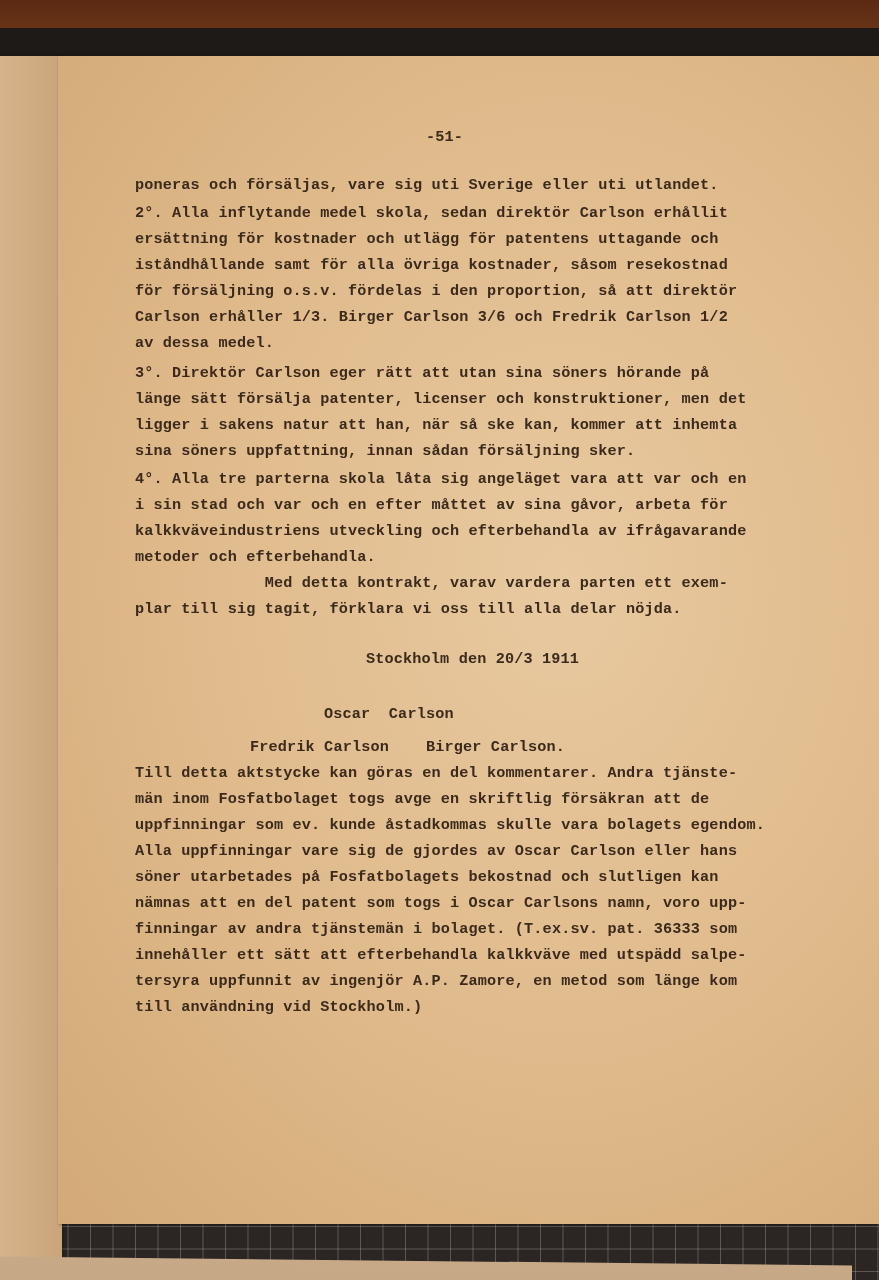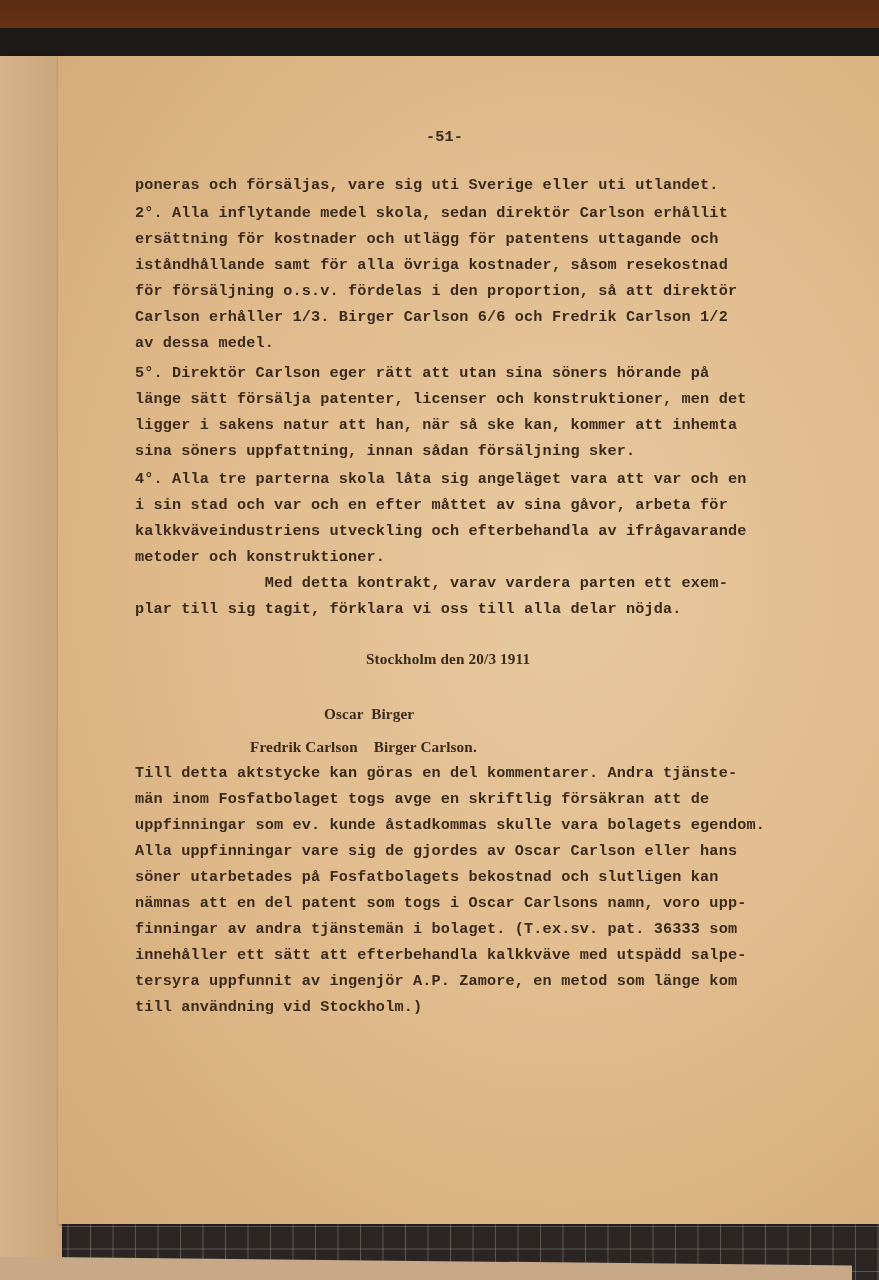--- a/index.html
+++ b/index.html
@@ -47,21 +47,21 @@
     .text {
       position: absolute; left: 60px; top: 0; width: 720px;
       color: #3b2a1c;
       font-size: 15.2px;
       font-weight: bold;
       letter-spacing: 0.15px;
       line-height: 26.4px;
     }
     .pg-num { position: absolute; left: 308px; top: 68px; }
     .line { position: absolute; left: 17px; white-space: pre; }
-    .centered { position: absolute; white-space: pre; font-family: Liberation Serif, serif; }
+    .centered { position: absolute; white-space: pre; }
   </style>
 </head>
 <body>
 
 <div class="wood"></div>
 <div class="shadow-band"></div>
 <div class="mat">
   <div class="under-sheet"></div>
   <div class="under-bottom"></div>
 </div>
@@ -69,35 +69,35 @@
 <div class="page">
   <div class="page-right-edge"></div>
   <div class="text">
     <div class="pg-num">-51-</div>
 
     <div class="line" style="top:116px">poneras och försäljas, vare sig uti Sverige eller uti utlandet.</div>
     <div class="line" style="top:144px">2°. Alla inflytande medel skola, sedan direktör Carlson erhållit</div>
     <div class="line" style="top:170px">ersättning för kostnader och utlägg för patentens uttagande och</div>
     <div class="line" style="top:196px">iståndhållande samt för alla övriga kostnader, såsom resekostnad</div>
     <div class="line" style="top:222px">för försäljning o.s.v. fördelas i den proportion, så att direktör</div>
-    <div class="line" style="top:248px">Carlson erhåller 1/3. Birger Carlson 6/6 och Fredrik Carlson 1/2</div>
+    <div class="line" style="top:248px">Carlson erhåller 1/3. Birger Carlson 3/6 och Fredrik Carlson 1/2</div>
     <div class="line" style="top:274px">av dessa medel.</div>
-    <div class="line" style="top:304px">5°. Direktör Carlson eger rätt att utan sina söners hörande på</div>
+    <div class="line" style="top:304px">3°. Direktör Carlson eger rätt att utan sina söners hörande på</div>
     <div class="line" style="top:330px">länge sätt försälja patenter, licenser och konstruktioner, men det</div>
     <div class="line" style="top:356px">ligger i sakens natur att han, när så ske kan, kommer att inhemta</div>
     <div class="line" style="top:382px">sina söners uppfattning, innan sådan försäljning sker.</div>
     <div class="line" style="top:410px">4°. Alla tre parterna skola låta sig angeläget vara att var och en</div>
     <div class="line" style="top:436px">i sin stad och var och en efter måttet av sina gåvor, arbeta för</div>
     <div class="line" style="top:462px">kalkkväveindustriens utveckling och efterbehandla av ifrågavarande</div>
-    <div class="line" style="top:488px">metoder och konstruktioner.</div>
+    <div class="line" style="top:488px">metoder och efterbehandla.</div>
     <div class="line" style="top:514px">              Med detta kontrakt, varav vardera parten ett exem-</div>
     <div class="line" style="top:540px">plar till sig tagit, förklara vi oss till alla delar nöjda.</div>
 
     <div class="centered" style="left:248px; top:590px">Stockholm den 20/3 1911</div>
-    <div class="centered" style="left:206px; top:645px">Oscar  Birger</div>
+    <div class="centered" style="left:206px; top:645px">Oscar  Carlson</div>
     <div class="centered" style="left:132px; top:678px">Fredrik Carlson    Birger Carlson.</div>
 
     <div class="line" style="top:704px">Till detta aktstycke kan göras en del kommentarer. Andra tjänste-</div>
     <div class="line" style="top:730px">män inom Fosfatbolaget togs avge en skriftlig försäkran att de</div>
     <div class="line" style="top:756px">uppfinningar som ev. kunde åstadkommas skulle vara bolagets egendom.</div>
     <div class="line" style="top:782px">Alla uppfinningar vare sig de gjordes av Oscar Carlson eller hans</div>
     <div class="line" style="top:808px">söner utarbetades på Fosfatbolagets bekostnad och slutligen kan</div>
     <div class="line" style="top:834px">nämnas att en del patent som togs i Oscar Carlsons namn, voro upp-</div>
     <div class="line" style="top:860px">finningar av andra tjänstemän i bolaget. (T.ex.sv. pat. 36333 som</div>
     <div class="line" style="top:886px">innehåller ett sätt att efterbehandla kalkkväve med utspädd salpe-</div>

